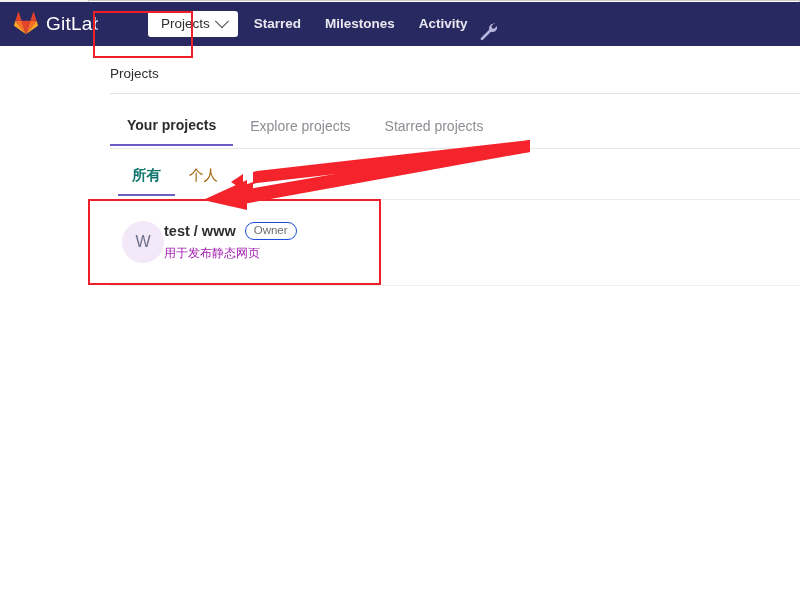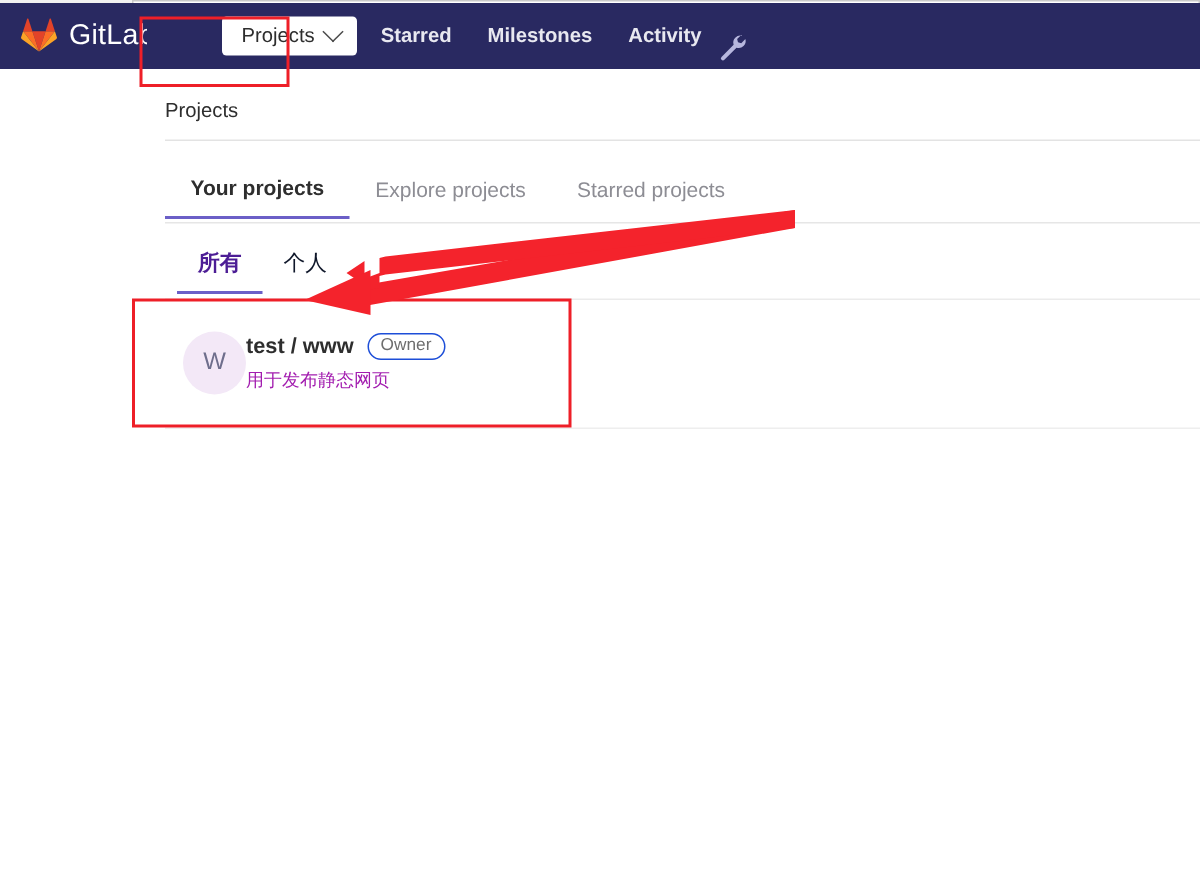--- a/index.html
+++ b/index.html
@@ -156,27 +156,27 @@
 
   
   #sub-tabs {
     position: absolute;
     left: 118px; top: 115px;
     display: flex;
     align-items: flex-start;
   }
   .sub-tab {
     font-size: 14.5px;
-    color: #0f172a;
+    color: #a16207;
     padding: 0 14px 9px 14px;
     cursor: pointer;
     white-space: nowrap;
   }
   .sub-tab.active {
-    color: #4c1d95;
+    color: #0f766e;
     font-weight: bold;
     border-bottom: 2px solid #6b5fc7;
     text-align: center;
   }
   #sub-tabs-rule {
     position: absolute;
     left: 110px; top: 148px;
     width: 690px; height: 1px;
     background: #ebebeb;
   }

